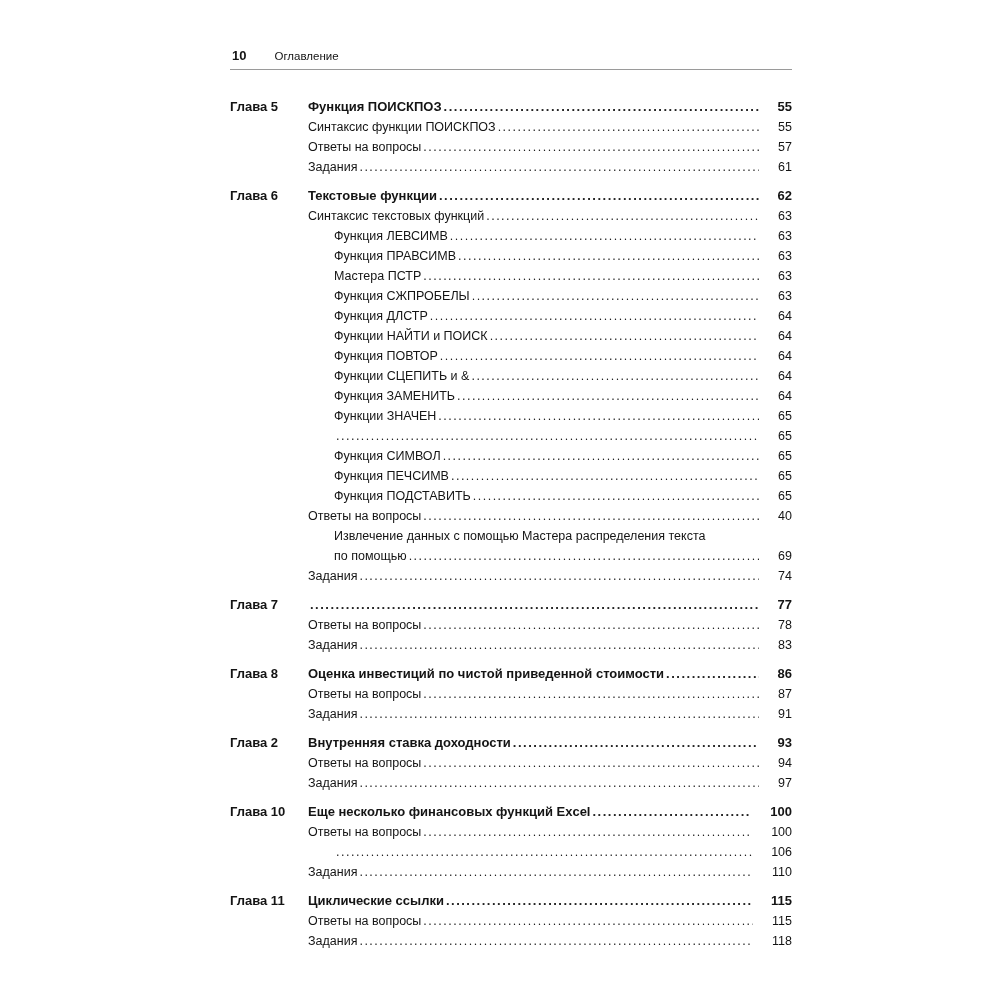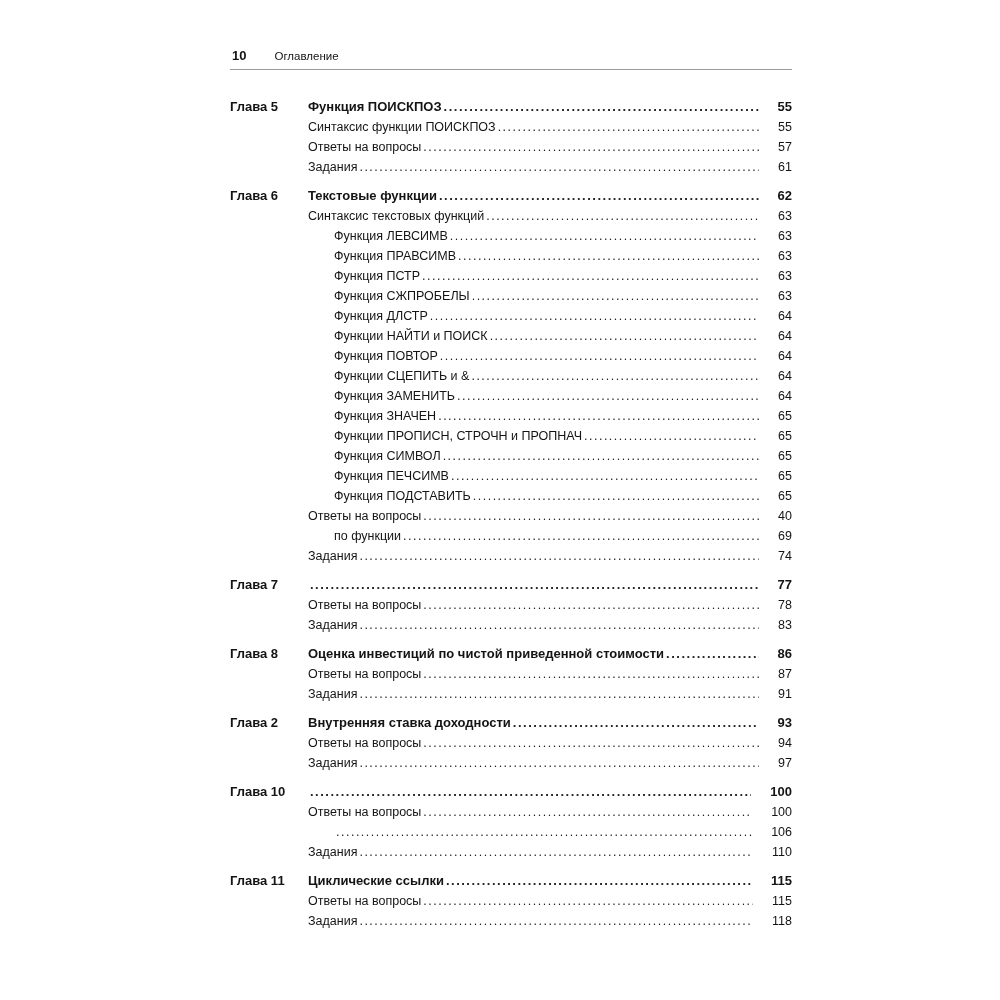--- a/index.html
+++ b/index.html
@@ -137,21 +137,21 @@
           <div class="leader-line">
             <span class="entry-title">Функция ПРАВСИМВ</span>
             <span class="dots">........................................................................................................................................................................................................</span>
             <span class="page-num">63</span>
           </div>
         </div>
       </div>
       <div class="toc-entry lvl2">
         <div class="entry-body">
           <div class="leader-line">
-            <span class="entry-title">Функция ПСТР</span>
+            <span class="entry-title">Мастера ПСТР</span>
             <span class="dots">........................................................................................................................................................................................................</span>
             <span class="page-num">63</span>
           </div>
         </div>
       </div>
       <div class="toc-entry lvl2">
         <div class="entry-body">
           <div class="leader-line">
             <span class="entry-title">Функция СЖПРОБЕЛЫ</span>
             <span class="dots">........................................................................................................................................................................................................</span>
@@ -200,30 +200,29 @@
           <div class="leader-line">
             <span class="entry-title">Функция ЗАМЕНИТЬ</span>
             <span class="dots">........................................................................................................................................................................................................</span>
             <span class="page-num">64</span>
           </div>
         </div>
       </div>
       <div class="toc-entry lvl2">
         <div class="entry-body">
           <div class="leader-line">
-            <span class="entry-title">Функция ЗНАЧЕН</span>
+            <span class="entry-title">Функции ЗНАЧЕН</span>
             <span class="dots">........................................................................................................................................................................................................</span>
             <span class="page-num">65</span>
           </div>
         </div>
       </div>
       <div class="toc-entry lvl2">
         <div class="entry-body">
           <div class="leader-line">
-            <span class="entry-title">Функции ПРОПИСН, СТРОЧН и ПРОПНАЧ</span>
             <span class="dots">........................................................................................................................................................................................................</span>
             <span class="page-num">65</span>
           </div>
         </div>
       </div>
       <div class="toc-entry lvl2">
         <div class="entry-body">
           <div class="leader-line">
             <span class="entry-title">Функция СИМВОЛ</span>
             <span class="dots">........................................................................................................................................................................................................</span>
@@ -253,22 +252,23 @@
         <div class="entry-body">
           <div class="leader-line">
             <span class="entry-title">Ответы на вопросы</span>
             <span class="dots">........................................................................................................................................................................................................</span>
             <span class="page-num">40</span>
           </div>
         </div>
       </div>
       <div class="toc-entry lvl2">
         <div class="entry-body">
-          <div class="leader-line">
-            <span class="entry-title">по функции</span>
+          <div class="entry-line">Извлечение данных с помощью Мастера распределения текста</div>
+          <div class="leader-line">
+            <span class="entry-title">по помощью</span>
             <span class="dots">........................................................................................................................................................................................................</span>
             <span class="page-num">69</span>
           </div>
         </div>
       </div>
       <div class="toc-entry lvl1">
         <div class="entry-body">
           <div class="leader-line">
             <span class="entry-title">Задания</span>
             <span class="dots">........................................................................................................................................................................................................</span>
@@ -356,20 +356,21 @@
             <span class="entry-title">Задания</span>
             <span class="dots">........................................................................................................................................................................................................</span>
             <span class="page-num">97</span>
           </div>
         </div>
       </div>
       <div class="toc-entry lvl0">
         <span class="chapter-label">Глава 10</span>
         <div class="entry-body">
           <div class="leader-line">
+            <span class="entry-title">Еще несколько финансовых функций Excel</span>
             <span class="dots">........................................................................................................................................................................................................</span>
             <span class="page-num">100</span>
           </div>
         </div>
       </div>
       <div class="toc-entry lvl1">
         <div class="entry-body">
           <div class="leader-line">
             <span class="entry-title">Ответы на вопросы</span>
             <span class="dots">........................................................................................................................................................................................................</span>

